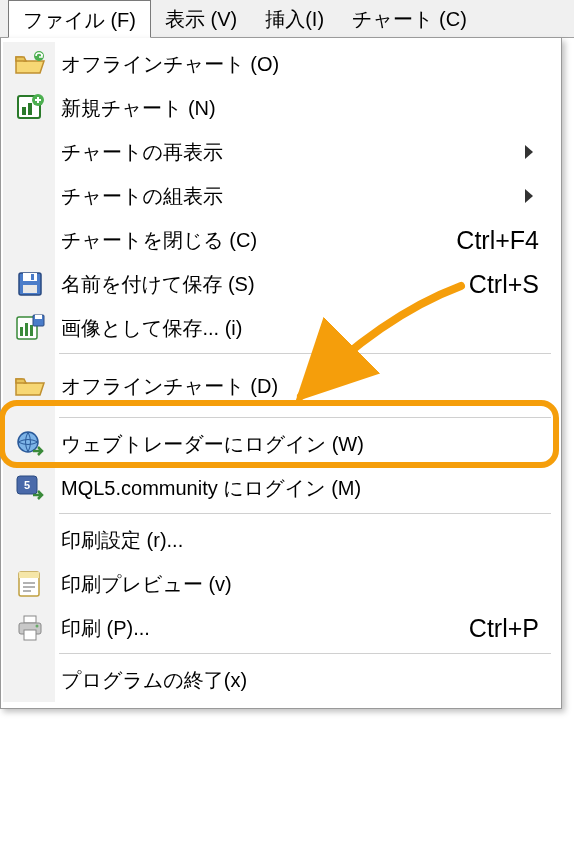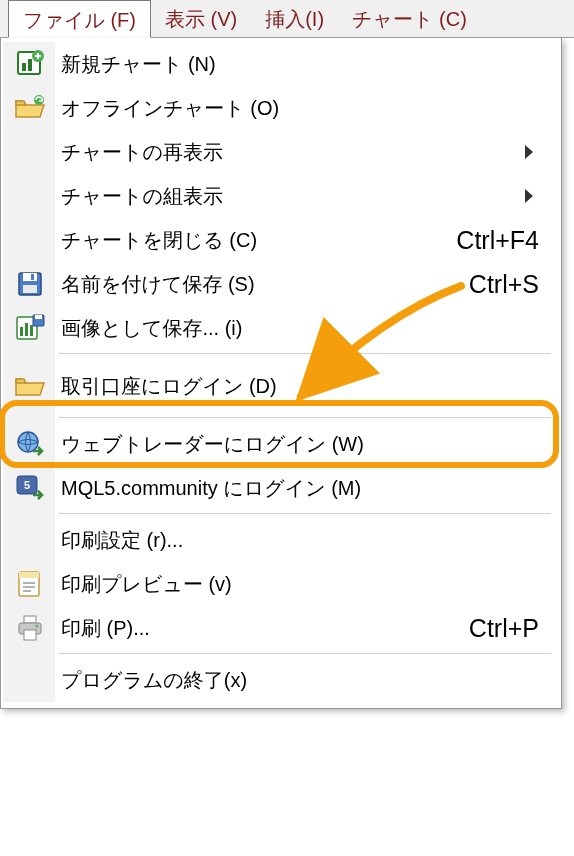--- a/index.html
+++ b/index.html
@@ -14,21 +14,21 @@
     .menubar {
       display: flex;
       background: #f0f0f0;
       border-bottom: 1px solid #a0a0a0;
       height: 38px;
       padding-left: 8px;
     }
     .menubar-item {
       padding: 6px 14px 4px 14px;
       font-size: 20px;
-      color: #7f1d1d;
+      color: #000000;
       cursor: default;
     }
     .menubar-item.active {
       background: #fff;
       border: 1px solid #7a7a7a;
       border-bottom: 1px solid #fff;
       margin-bottom: -1px;
     }
     .dropdown {
       position: relative;
@@ -119,45 +119,45 @@
   <div class="menubar-item">表示 (V)</div>
   <div class="menubar-item">挿入(I)</div>
   <div class="menubar-item">チャート (C)</div>
 </div>
 
 <div class="dropdown">
   <div class="gutter"></div>
 
   <div class="menu-item">
     <span class="icon">
-      <svg width="30" height="30" viewBox="0 0 30 30">
-        <rect x="3" y="3" width="22" height="22" rx="2" fill="#fff" stroke="#2a7a2a" stroke-width="2"></rect>
-        <rect x="7" y="14" width="4" height="8" fill="#2a7a2a"></rect>
-        <rect x="13" y="10" width="4" height="12" fill="#2a7a2a"></rect>
-        <circle cx="23" cy="7" r="6" fill="#4caf50"></circle>
-        <path d="M23 4v6M20 7h6" stroke="#fff" stroke-width="2"></path>
-      </svg>
-    </span>
-    <span class="menu-label">新規チャート (N)</span>
-  </div>
-
-  <div class="menu-item">
-    <span class="icon">
       <svg width="32" height="26" viewBox="0 0 32 26">
         <path d="M2 6 L2 22 L26 22 L30 10 L10 10 L8 6 Z" fill="#f7d774" stroke="#c09030" stroke-width="1.5"></path>
         <path d="M2 6 L10 6 L12 10 L2 10 Z" fill="#e8c45c" stroke="#c09030" stroke-width="1.5"></path>
         <circle cx="25" cy="5" r="5" fill="#4caf50"></circle>
         <path d="M22 5 A3 3 0 0 1 28 5" fill="none" stroke="#fff" stroke-width="1.5"></path>
         <path d="M28 3 L28 6 L25 6" fill="none" stroke="#fff" stroke-width="1.5"></path>
       </svg>
     </span>
     <span class="menu-label">オフラインチャート (O)</span>
   </div>
 
   <div class="menu-item">
+    <span class="icon">
+      <svg width="30" height="30" viewBox="0 0 30 30">
+        <rect x="3" y="3" width="22" height="22" rx="2" fill="#fff" stroke="#2a7a2a" stroke-width="2"></rect>
+        <rect x="7" y="14" width="4" height="8" fill="#2a7a2a"></rect>
+        <rect x="13" y="10" width="4" height="12" fill="#2a7a2a"></rect>
+        <circle cx="23" cy="7" r="6" fill="#4caf50"></circle>
+        <path d="M23 4v6M20 7h6" stroke="#fff" stroke-width="2"></path>
+      </svg>
+    </span>
+    <span class="menu-label">新規チャート (N)</span>
+  </div>
+
+  <div class="menu-item">
     <span class="menu-label">チャートの再表示</span>
     <span class="submenu-arrow"></span>
   </div>
 
   <div class="menu-item">
     <span class="menu-label">チャートの組表示</span>
     <span class="submenu-arrow"></span>
   </div>
 
   <div class="menu-item">
@@ -194,21 +194,21 @@
 
   <div class="separator"></div>
 
   <div class="menu-item" style="height:56px;">
     <span class="icon">
       <svg width="32" height="26" viewBox="0 0 32 26">
         <path d="M2 6 L2 22 L26 22 L30 10 L10 10 L8 6 Z" fill="#f7d774" stroke="#c09030" stroke-width="1.5"></path>
         <path d="M2 6 L10 6 L12 10 L2 10 Z" fill="#e8c45c" stroke="#c09030" stroke-width="1.5"></path>
       </svg>
     </span>
-    <span class="menu-label">取引口座にログイン (D)</span>
+    <span class="menu-label">オフラインチャート (D)</span>
   </div>
 
   <div class="separator"></div>
 
 
 
   <div class="menu-item">
     <span class="icon">
       <svg width="30" height="30" viewBox="0 0 30 30">
         <circle cx="13" cy="13" r="10" fill="#7db4e8" stroke="#2a5a9a" stroke-width="1.5"></circle>

